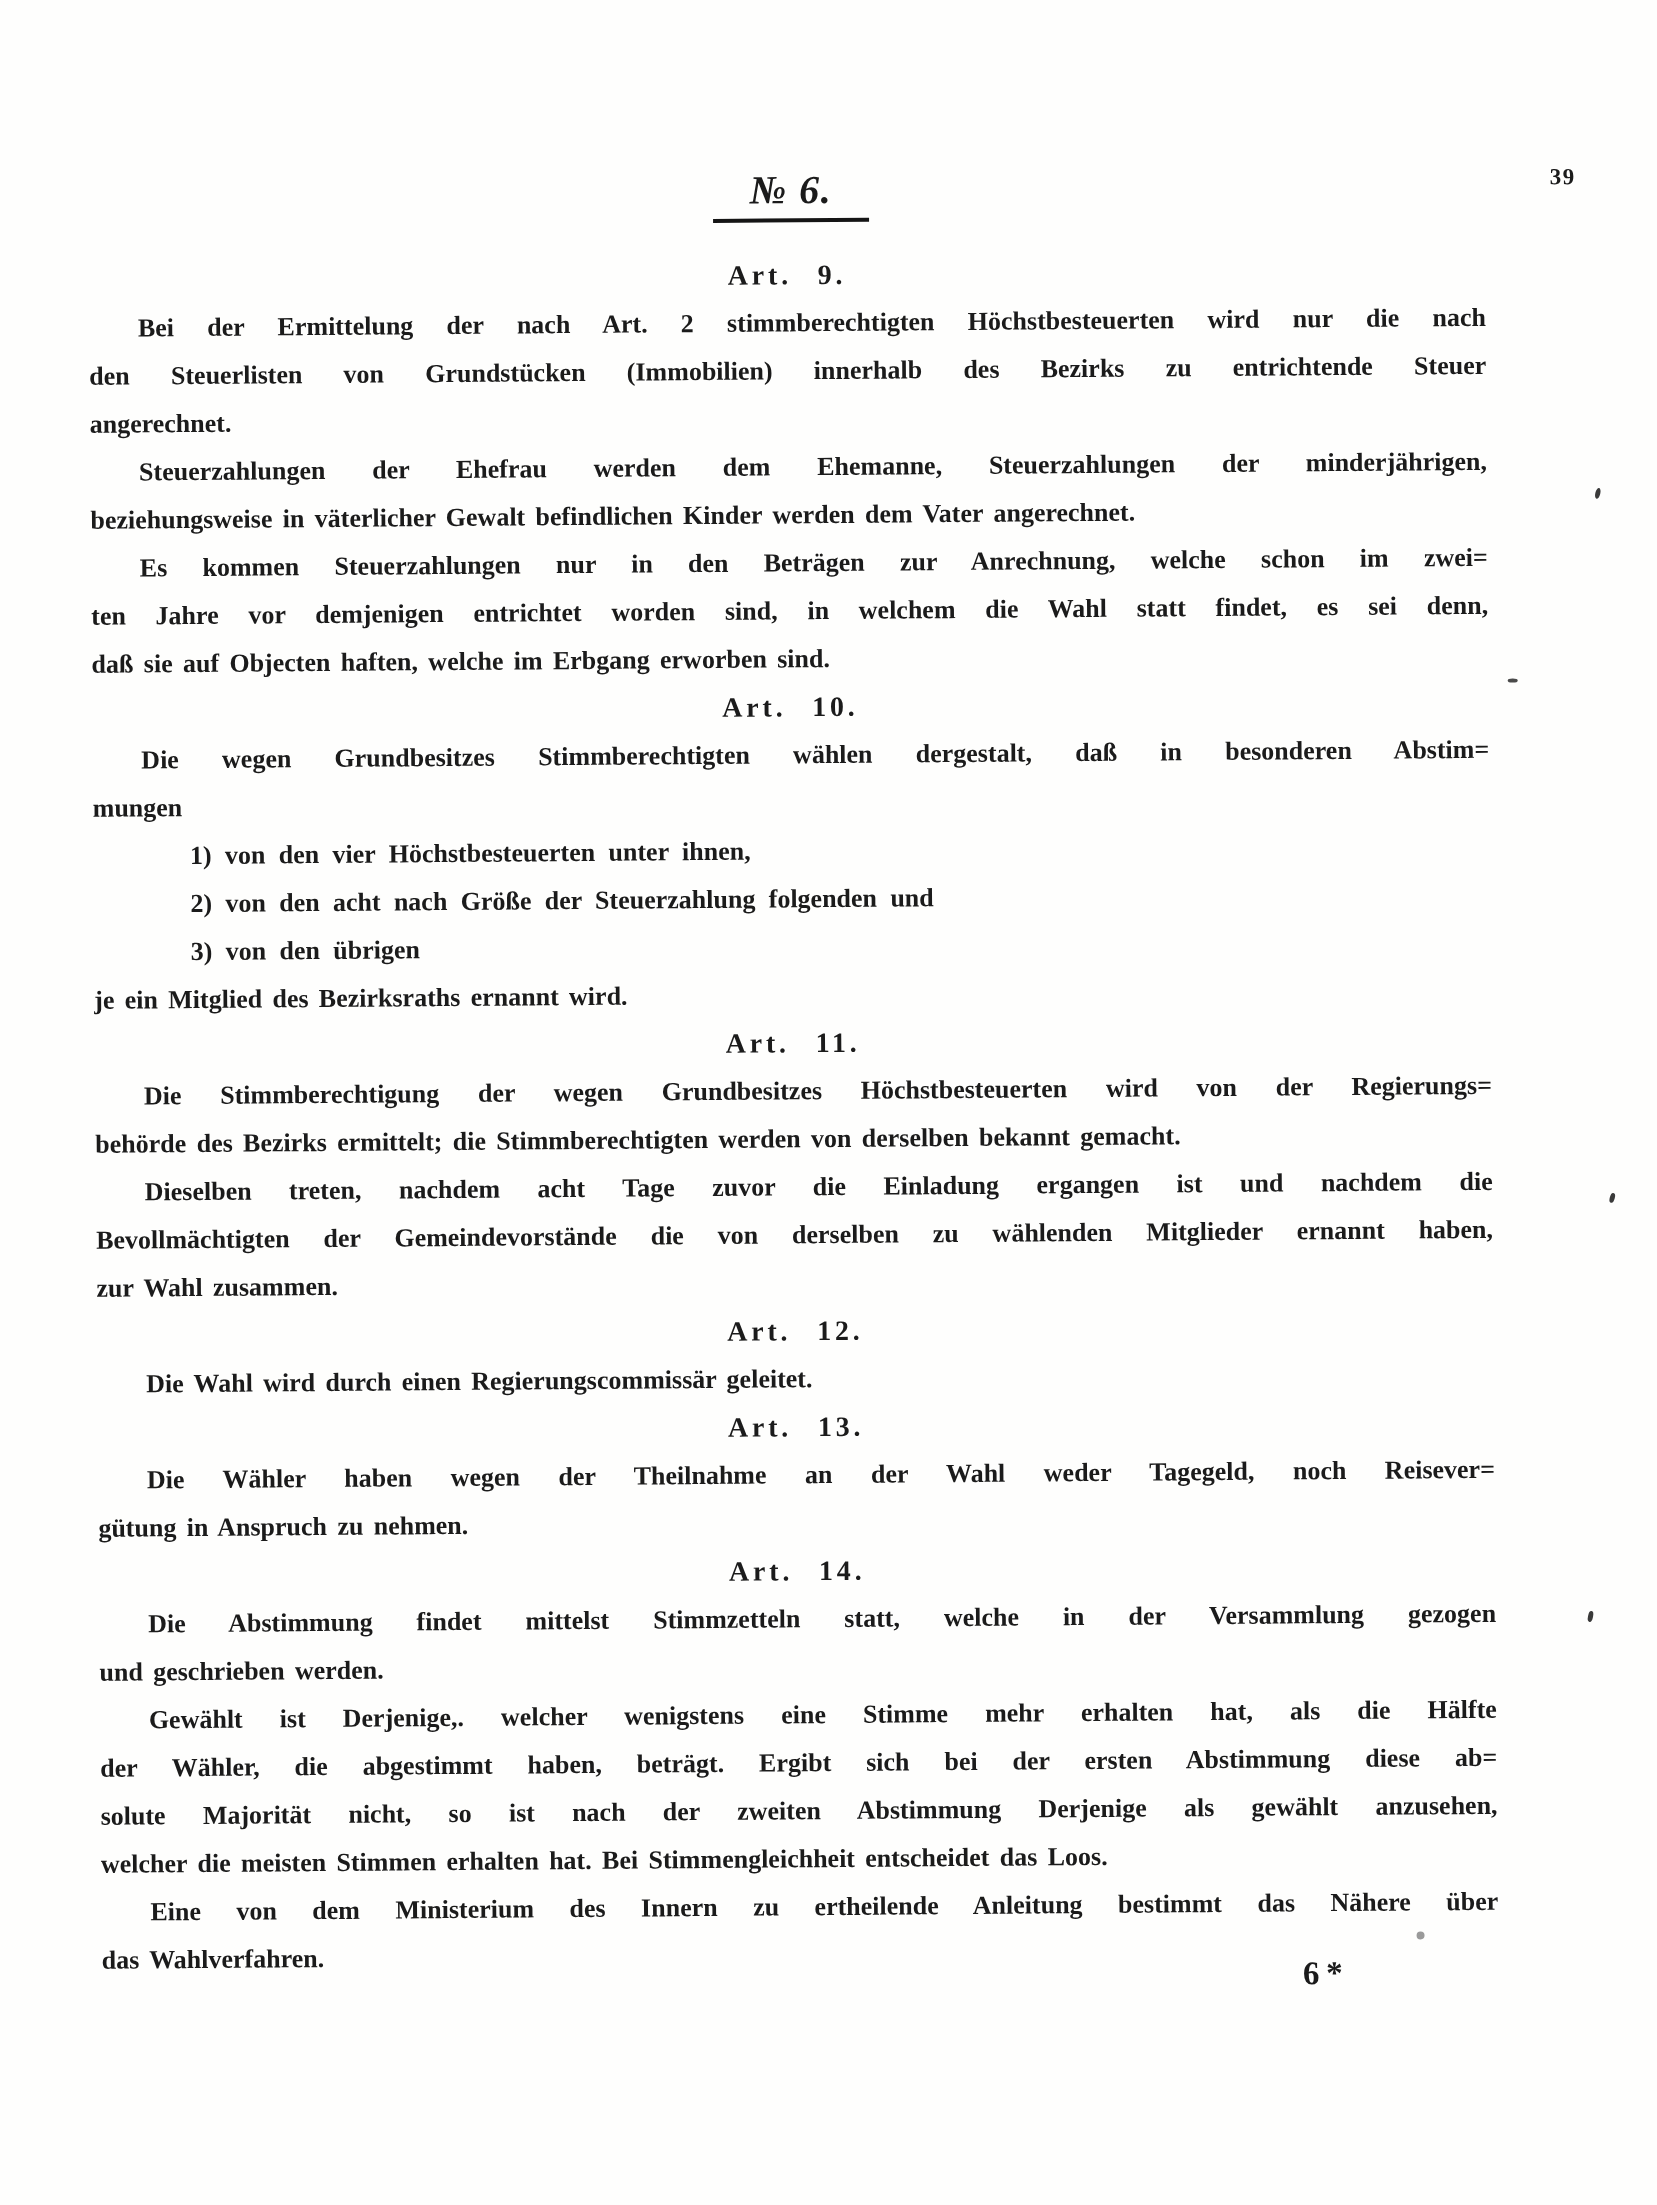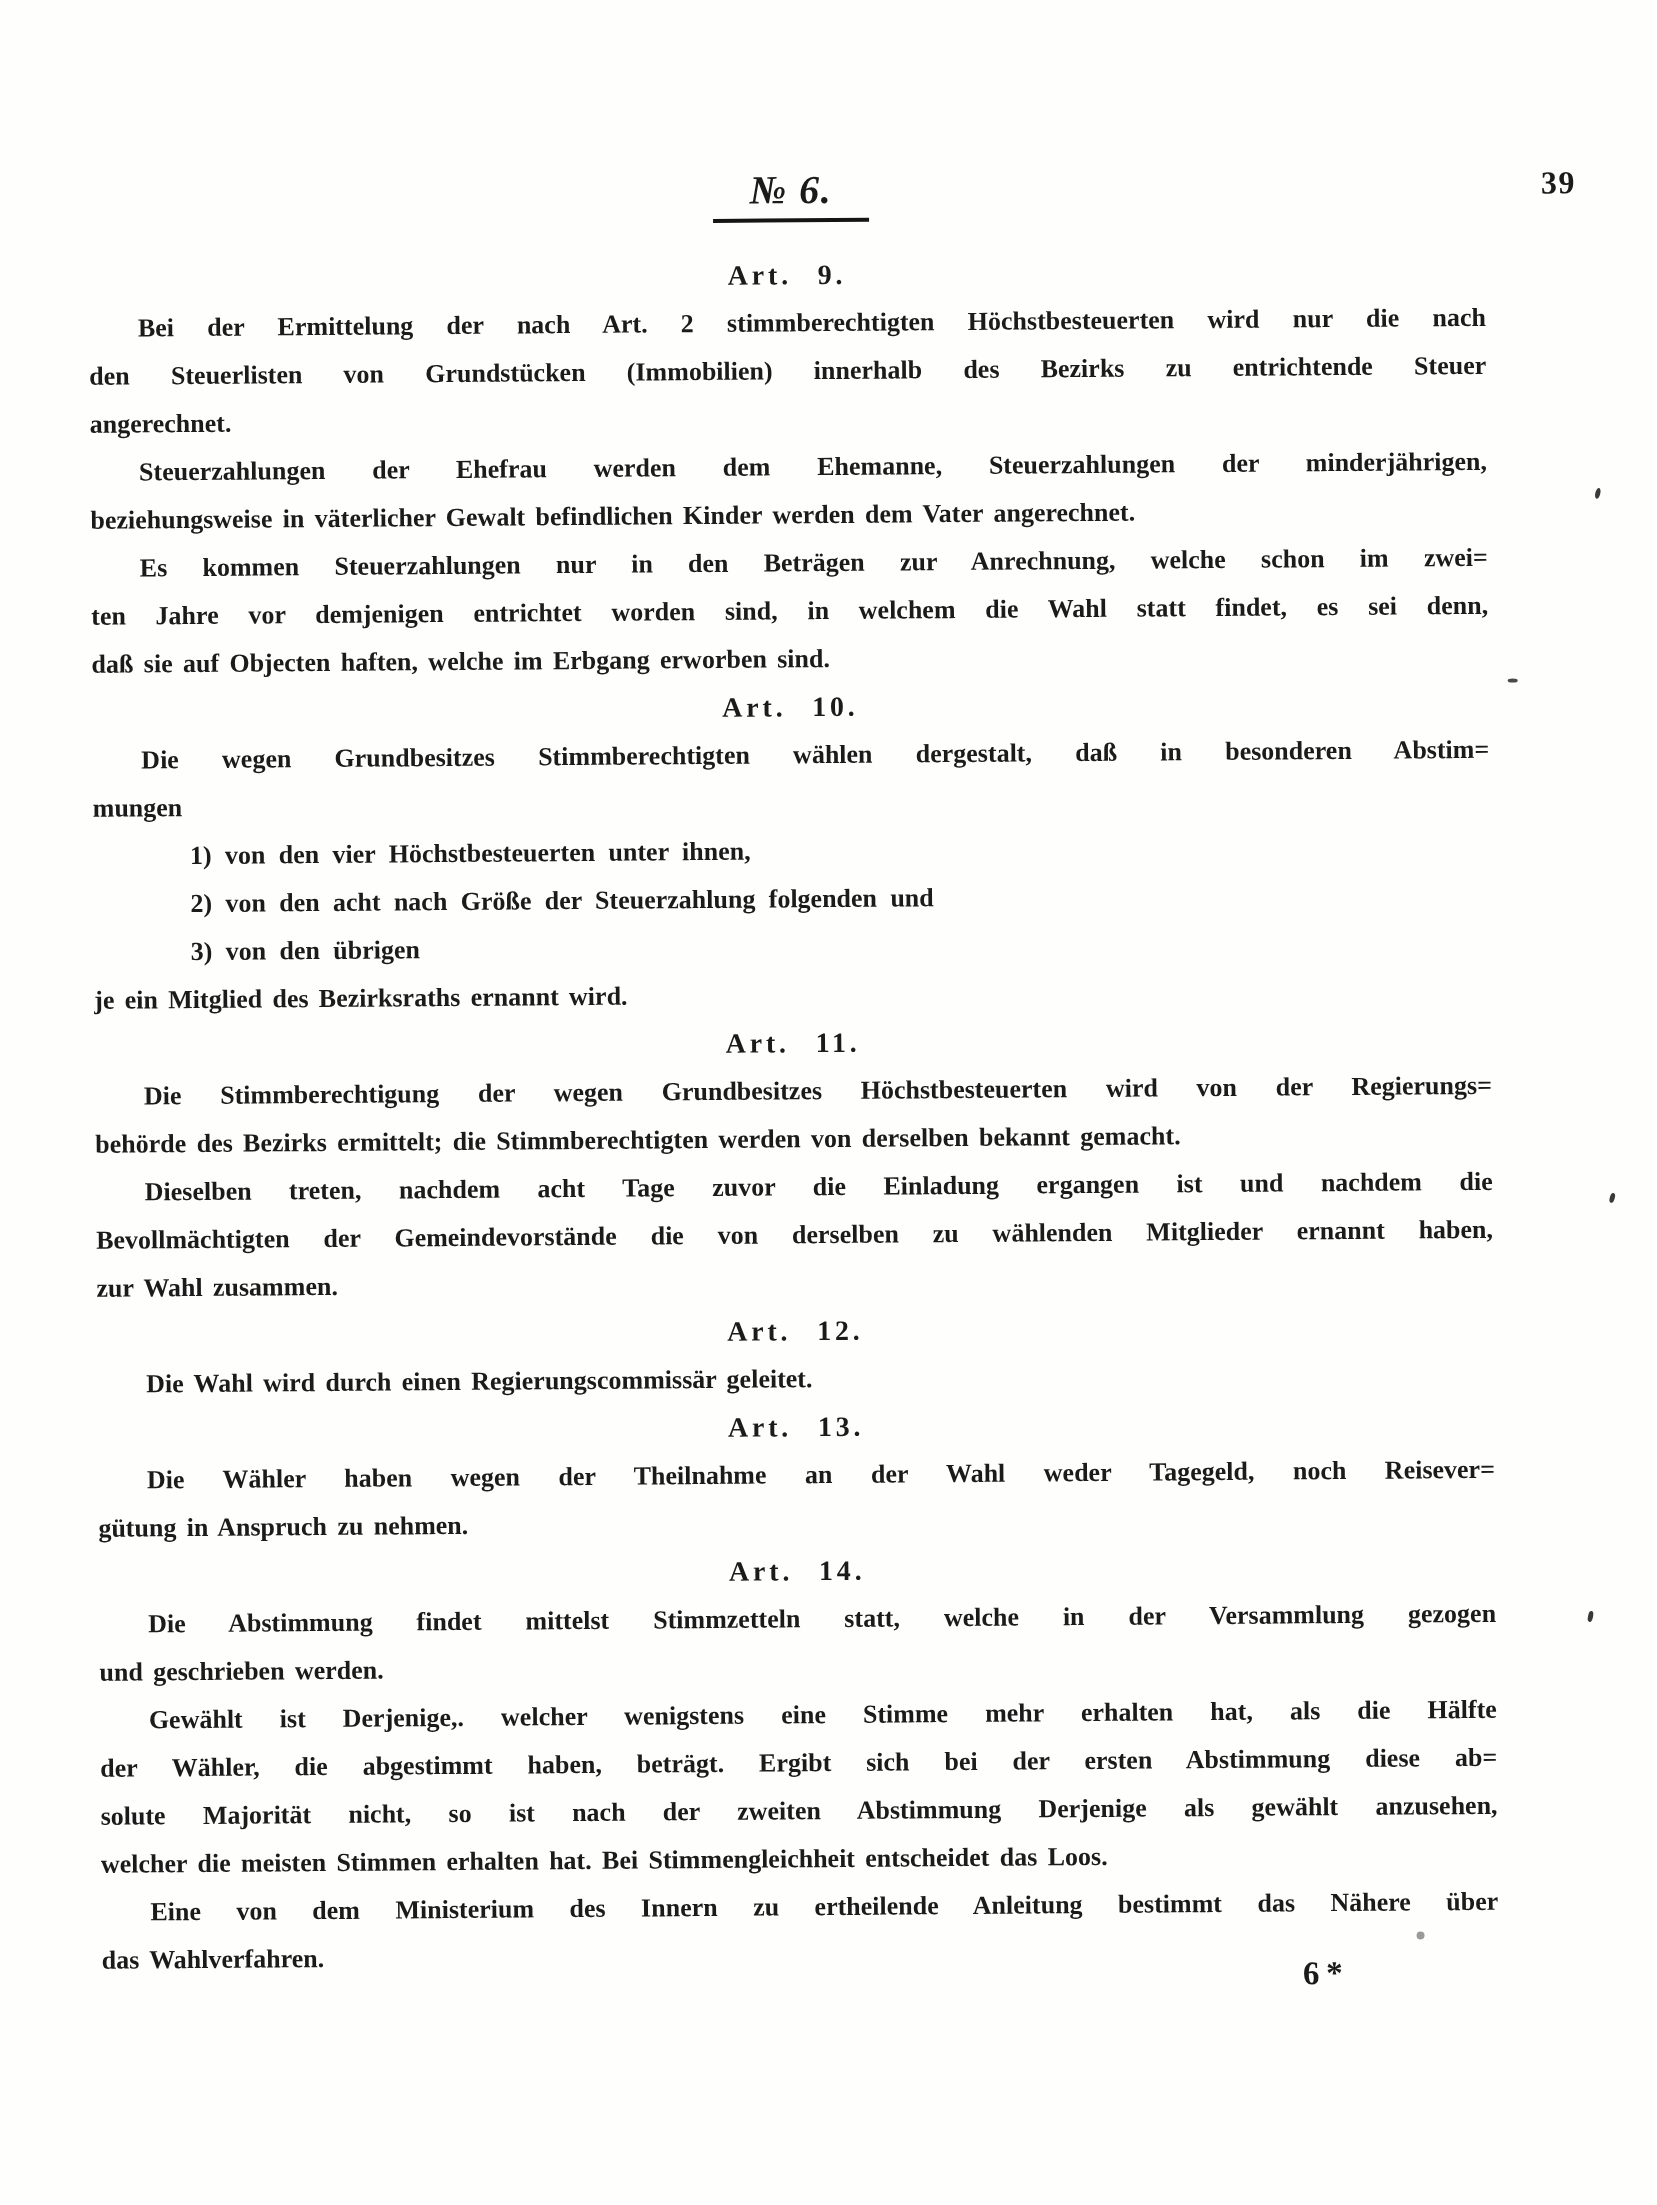--- a/index.html
+++ b/index.html
@@ -15,21 +15,21 @@
   .masthead{
     position:absolute;top:166px;left:720px;width:156px;
     text-align:center;
     font-size:40px;font-weight:bold;font-style:italic;
     letter-spacing:1.5px;
     padding-bottom:4.6px;
     border-bottom:4.6px solid #151515;
   }
   .pagenum{
     position:absolute;top:170px;right:74px;
-    font-size:32px;font-weight:bold;letter-spacing:1.5px;
+    font-size:23px;font-weight:bold;letter-spacing:1.5px;
   }
   .doc-body{
     position:absolute;top:251px;left:95px;width:1397px;
   }
   .art-heading{
     height:48px;line-height:48px;
     text-align:center;
     font-size:28px;font-weight:bold;
     letter-spacing:3.8px;word-spacing:15px;
     white-space:nowrap;

